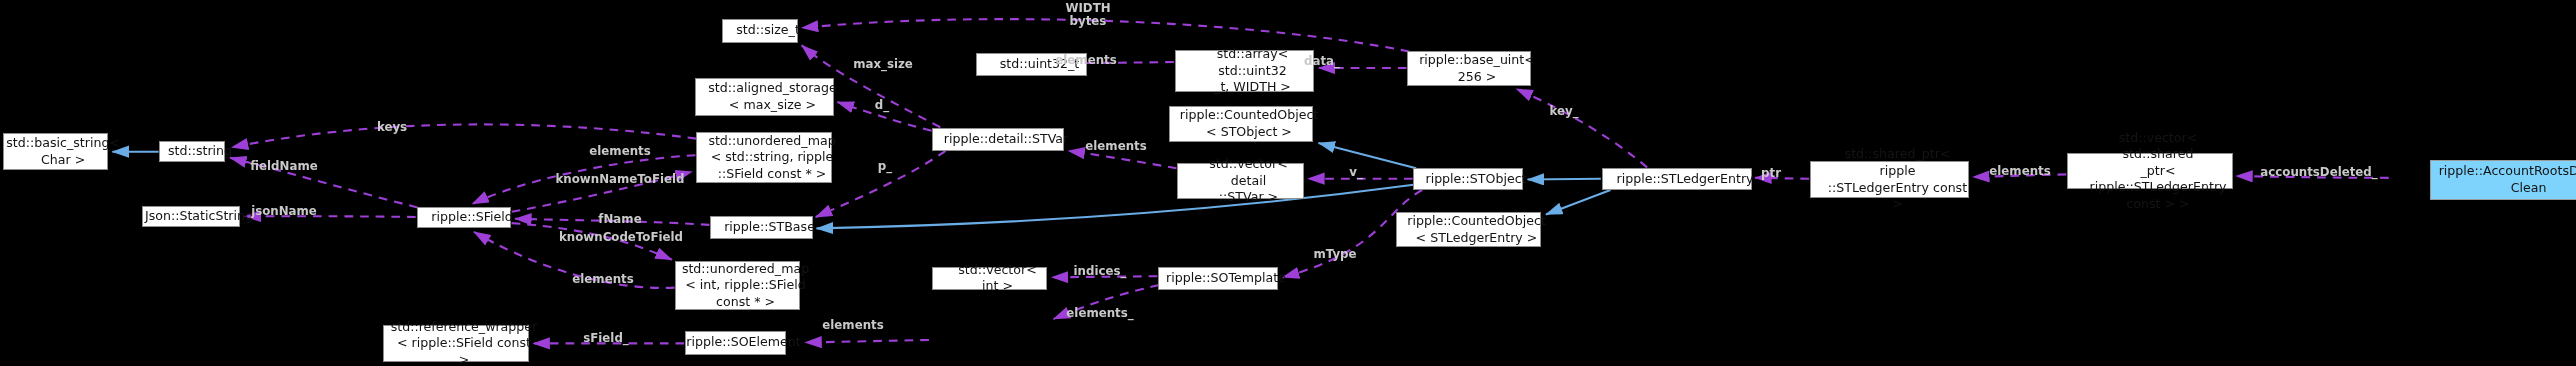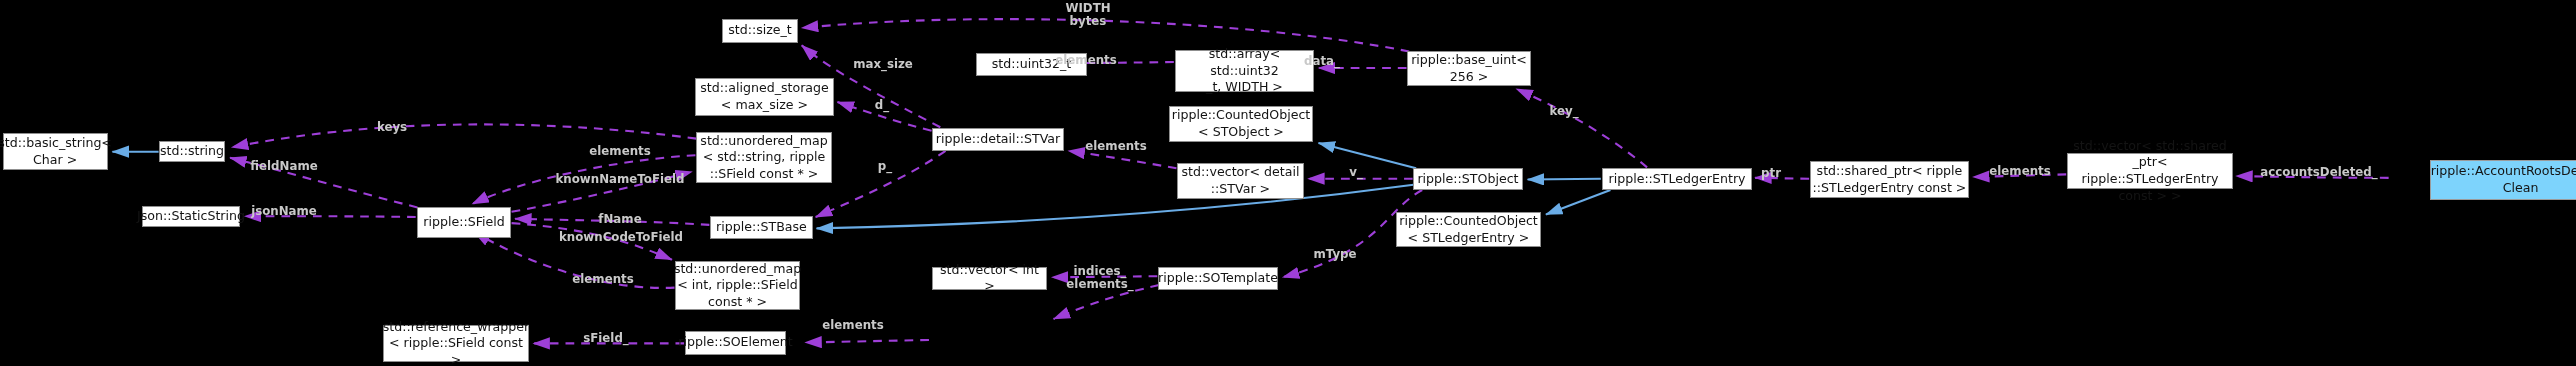--- a/index.html
+++ b/index.html
@@ -2,21 +2,21 @@
 <html style="font-size:14px"><head>
 <meta charset="utf-8">
 <style>
   html,body{margin:0;padding:0;background:#000;}
   #canvas{position:relative;width:2576px;height:367px;background:#000;overflow:hidden;
           font-family:"DejaVu Sans",sans-serif;}
   #edges{position:absolute;left:0;top:0;width:2576px;height:367px;}
   .node{position:absolute;display:flex;align-items:center;justify-content:center;
         text-align:center;background:#ffffff;border:1.7px solid #8f8f8f;color:#141414;
         font-size:12.6px;line-height:16.6px;white-space:pre-line;box-sizing:border-box;
-        cursor:pointer;}
+        cursor:pointer;padding-left:16px;}
   .node.main{background:#7dd3fc;border-color:#9a9a9a;margin-left:40px;}
   .elabel{position:absolute;transform:translate(-50%,-50%);color:#c9c9c9;
           font-size:11.8px;font-weight:bold;line-height:13px;white-space:pre-line;
           text-align:center;}
   .ep{stroke:#9e3fd8;stroke-width:2.4;fill:none;stroke-dasharray:10 8;}
   .eb{stroke:#6aace6;stroke-width:2.4;fill:none;}
 </style>
 </head>
 <body>
 
@@ -62,21 +62,21 @@
     <path class="eb" d="M 1622 212 C 1390 243, 1148 258, 937 262" marker-end="url(#ab)"></path>
     <path class="eb" d="M 1625 193 L 1513 164" marker-end="url(#ab)"></path>
     <path class="eb" d="M 1837 205 L 1753 206" marker-end="url(#ab)"></path>
     <path class="eb" d="M 1848 218 L 1774 246" marker-end="url(#ab)"></path>
   </svg>
 
   <div class="node" style="left:2.6px;top:133px;width:105px;height:37px">std::basic_string&lt;
 Char &gt;</div>
   <div class="node" style="left:159px;top:141px;width:66px;height:21px">std::string</div>
   <div class="node" style="left:142px;top:206px;width:98px;height:21px">Json::StaticString</div>
-  <div class="node" style="left:417px;top:207px;width:94px;height:31px">ripple::SField</div>
+  <div class="node" style="left:417px;top:207px;width:94px;height:21px">ripple::SField</div>
   <div class="node" style="left:696px;top:132px;width:136px;height:51px">std::unordered_map
 &lt; std::string, ripple
 ::SField const * &gt;</div>
   <div class="node" style="left:695px;top:78px;width:139px;height:38px">std::aligned_storage
 &lt; max_size &gt;</div>
   <div class="node" style="left:722px;top:19px;width:76px;height:23.5px">std::size_t</div>
   <div class="node" style="left:976px;top:53px;width:111px;height:22.7px">std::uint32_t</div>
   <div class="node" style="left:932px;top:128px;width:132px;height:22.7px">ripple::detail::STVar</div>
   <div class="node" style="left:710px;top:216px;width:103px;height:22.7px">ripple::STBase</div>
   <div class="node" style="left:1175px;top:50px;width:139px;height:42px">std::array&lt; std::uint32
@@ -111,21 +111,21 @@
   <div class="elabel" style="left:284px;top:166px">fieldName</div>
   <div class="elabel" style="left:284px;top:211px">jsonName</div>
   <div class="elabel" style="left:620px;top:151px">elements</div>
   <div class="elabel" style="left:620px;top:179px">knownNameToField</div>
   <div class="elabel" style="left:620px;top:219px">fName</div>
   <div class="elabel" style="left:621px;top:237px">knownCodeToField</div>
   <div class="elabel" style="left:603px;top:279px">elements</div>
   <div class="elabel" style="left:606px;top:338px">sField_</div>
   <div class="elabel" style="left:853px;top:325px">elements</div>
   <div class="elabel" style="left:1100px;top:271px">indices_</div>
-  <div class="elabel" style="left:1100px;top:284px">elements_</div>
+  <div class="elabel" style="left:1100px;top:313px">elements_</div>
   <div class="elabel" style="left:1335px;top:254px">mType</div>
   <div class="elabel" style="left:883px;top:64px">max_size</div>
   <div class="elabel" style="left:882px;top:105px">d_</div>
   <div class="elabel" style="left:885px;top:166px">p_</div>
   <div class="elabel" style="left:1088px;top:15px">WIDTH
 bytes</div>
   <div class="elabel" style="left:1086px;top:60px">elements</div>
   <div class="elabel" style="left:1322px;top:61px">data_</div>
   <div class="elabel" style="left:1564px;top:111px">key_</div>
   <div class="elabel" style="left:1356px;top:172px">v_</div>

